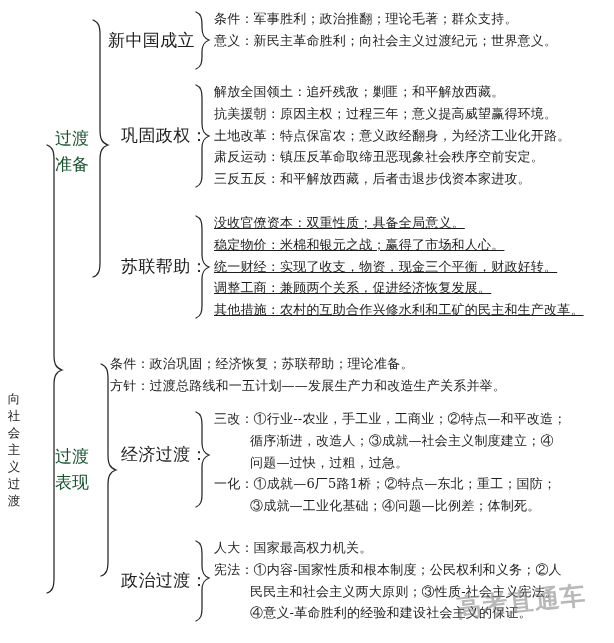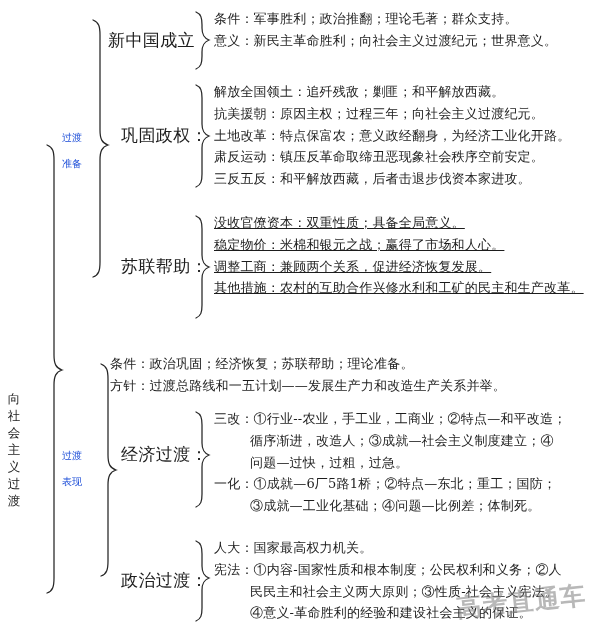--- a/index.html
+++ b/index.html
@@ -53,23 +53,23 @@
     width: 16px;
     text-align: center;
     color: #1d1d1d;
   }
   .root-label span {
     display: block;
   }
   .stack {
     position: absolute;
     text-align: center;
-    font-size: 10px;
+    font-size: 17px;
     line-height: 26px;
-    color: #1d4ed8;
+    color: #14532d;
   }
   .stack span { display: block; white-space: pre; }
   .indent-1 { padding-left: 36px; }
   .indent-2 { padding-left: 36px; }
   #watermark {
     position: absolute;
     left: 455px;
     top: 592px;
     font-size: 25px;
     font-family: "DejaVu Sans", "Liberation Sans", sans-serif;
@@ -141,29 +141,30 @@
 
   <div class="node" style="left:121px; top:256px;">苏联帮助：</div>
 
   <div class="leaf-block" style="left:214px; top:8px; width:396px;">
     <span class="leaf-line">条件：军事胜利；政治推翻；理论毛著；群众支持。</span>
     <span class="leaf-line">意义：新民主革命胜利；向社会主义过渡纪元；世界意义。</span>
   </div>
 
   <div class="leaf-block" style="left:214px; top:81px; width:396px;">
     <span class="leaf-line">解放全国领土：追歼残敌；剿匪；和平解放西藏。</span>
-    <span class="leaf-line">抗美援朝：原因主权；过程三年；向社会主义过渡纪元。</span>
+    <span class="leaf-line">抗美援朝：原因主权；过程三年；意义提高威望赢得环境。</span>
     <span class="leaf-line">土地改革：特点保富农；意义政经翻身，为经济工业化开路。</span>
     <span class="leaf-line">肃反运动：镇压反革命取缔丑恶现象社会秩序空前安定。</span>
     <span class="leaf-line">三反五反：和平解放西藏，后者击退步伐资本家进攻。</span>
   </div>
 
   <div class="leaf-block" style="left:214px; top:212px; width:396px;text-decoration:underline;">
     <span class="leaf-line">没收官僚资本：双重性质；具备全局意义。</span>
     <span class="leaf-line">稳定物价：米棉和银元之战；赢得了市场和人心。</span>
+    <span class="leaf-line">统一财经：实现了收支，物资，现金三个平衡，财政好转。</span>
     <span class="leaf-line">调整工商：兼顾两个关系，促进经济恢复发展。</span>
     <span class="leaf-line">其他措施：农村的互助合作兴修水利和工矿的民主和生产改革。</span>
   </div>
 
   <div class="leaf-block" style="left:110px; top:353px; width:500px;">
     <span class="leaf-line">条件：政治巩固；经济恢复；苏联帮助；理论准备。</span>
     <span class="leaf-line">方针：过渡总路线和一五计划——发展生产力和改造生产关系并举。</span>
   </div>
 
   <div class="node" style="left:121px; top:444px;">经济过渡：</div>

